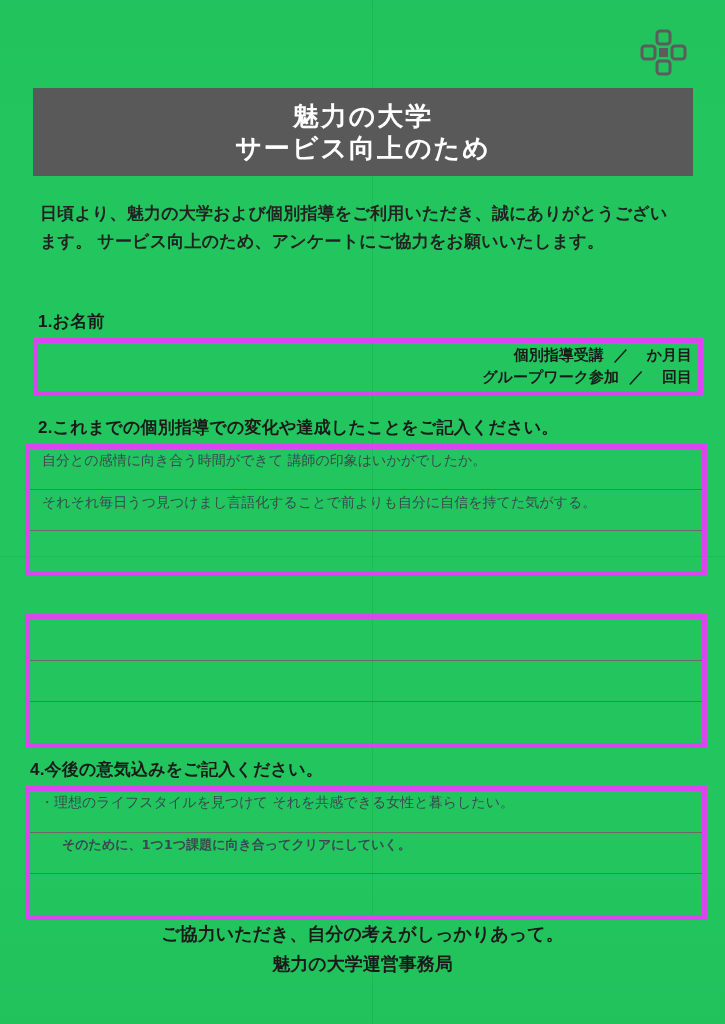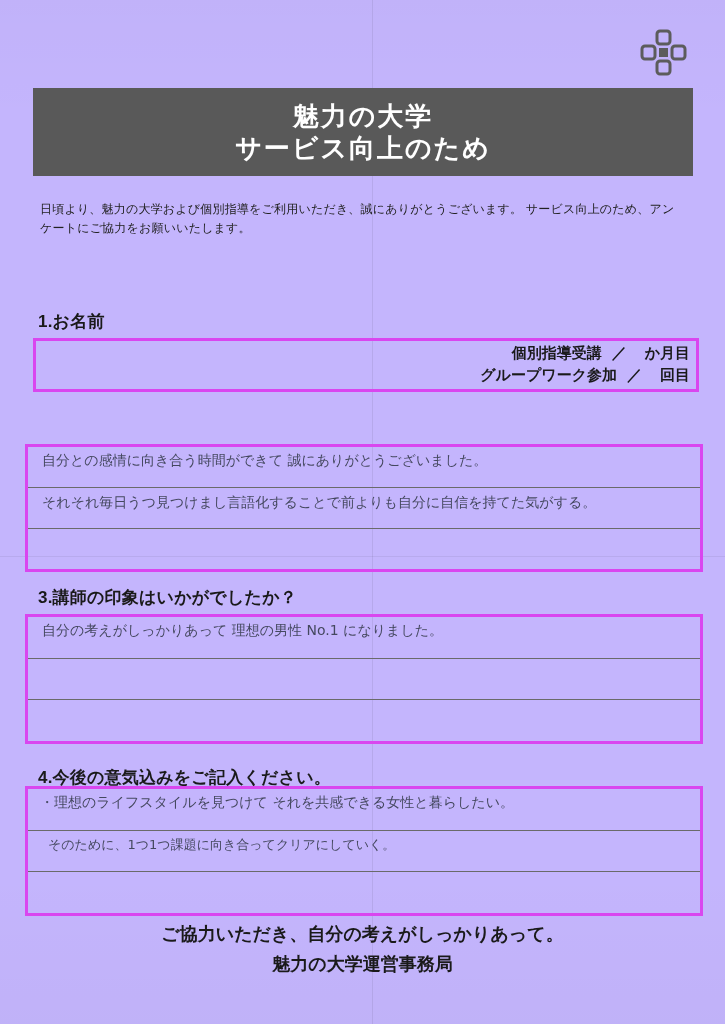--- a/index.html
+++ b/index.html
@@ -12,21 +12,21 @@
     height: 1024px;
     position: relative;
     font-family: "Liberation Sans", sans-serif;
     color: #1c1c1c;
     overflow: hidden;
   }
 
   .page {
     position: absolute;
     inset: 0;
-    background: #c4b5fd;
+    background: #22c55e;
   }
 
   
   .fold-v {
     position: absolute;
     top: 0;
     bottom: 0;
     width: 1px;
     background: rgba(0,0,0,0.07);
   }
@@ -77,38 +77,38 @@
     font-size: 26px;
     font-weight: bold;
     line-height: 1.25;
   }
 
   .intro {
     position: absolute;
     left: 40px;
     top: 200px;
     width: 645px;
-    font-size: 12px;
-    font-weight: normal;
+    font-size: 17px;
+    font-weight: bold;
     line-height: 1.62;
     letter-spacing: 0.2px;
     color: #222;
   }
 
   .q {
     position: absolute;
     font-size: 17px;
     font-weight: bold;
     letter-spacing: 0.2px;
     color: #1a1a1a;
   }
 
   .box {
     position: absolute;
-    border: 3px solid #d946ef;
+    border: 5px solid #d946ef;
     background: transparent;
   }
   .box .rule {
     position: absolute;
     left: 0;
     right: 0;
     height: 1px;
     background: #6a6a6a;
   }
 
@@ -189,40 +189,39 @@
     <div class="q1-fields">
       <div class="q1-row r1">
         <span>個別指導受講</span><span class="slash">／</span><span>か月目</span>
       </div>
       <div class="q1-row r2">
         <span>グループワーク参加</span><span class="slash">／</span><span>回目</span>
       </div>
     </div>
   </div>
 
+  <div class="q" style="left:38px; top:416px;">2.これまでの個別指導での変化や達成したことをご記入ください。</div>
   <div class="box" style="left:25px; top:444px; width:672px; height:122px;">
     <div class="rule" style="top:40px;"></div>
     <div class="rule" style="top:81px;"></div>
   </div>
-  <div class="hand" style="left:42px; top:452px;">自分との感情に向き合う時間ができて 誠にありがとうございました。</div>
+  <div class="hand" style="left:42px; top:452px;">自分との感情に向き合う時間ができて 講師の印象はいかがでしたか。</div>
   <div class="hand" style="left:42px; top:494px;">それそれ毎日うつ見つけまし言語化することで前よりも自分に自信を持てた気がする。</div>
 
-  <div class="q" style="left:38px; top:586px;">3.講師の印象はいかがでしたか？</div>
   <div class="box" style="left:25px; top:614px; width:672px; height:124px;">
     <div class="rule" style="top:41px;"></div>
     <div class="rule" style="top:82px;"></div>
   </div>
-  <div class="hand" style="left:42px; top:622px;">自分の考えがしっかりあって 理想の男性 No.1 になりました。</div>
-
-  <div class="q" style="left:38px; top:758px;margin-top:8px;">4.今後の意気込みをご記入ください。</div>
+
+  <div class="q" style="left:30px; top:758px;">4.今後の意気込みをご記入ください。</div>
   <div class="box" style="left:25px; top:786px; width:672px; height:124px;">
     <div class="rule" style="top:41px;"></div>
     <div class="rule" style="top:82px;"></div>
   </div>
   <div class="hand" style="left:40px; top:794px;">・理想のライフスタイルを見つけて それを共感できる女性と暮らしたい。</div>
-  <div class="hand small" style="left:48px; top:836px;">そのために、1つ1つ課題に向き合ってクリアにしていく。</div>
+  <div class="hand small" style="left:62px; top:836px;font-weight:bold;">そのために、1つ1つ課題に向き合ってクリアにしていく。</div>
 
   <div class="footer">
     <div>ご協力いただき、自分の考えがしっかりあって。</div>
     <div>魅力の大学運営事務局</div>
   </div>
 
 </div>
 
 </body></html>

